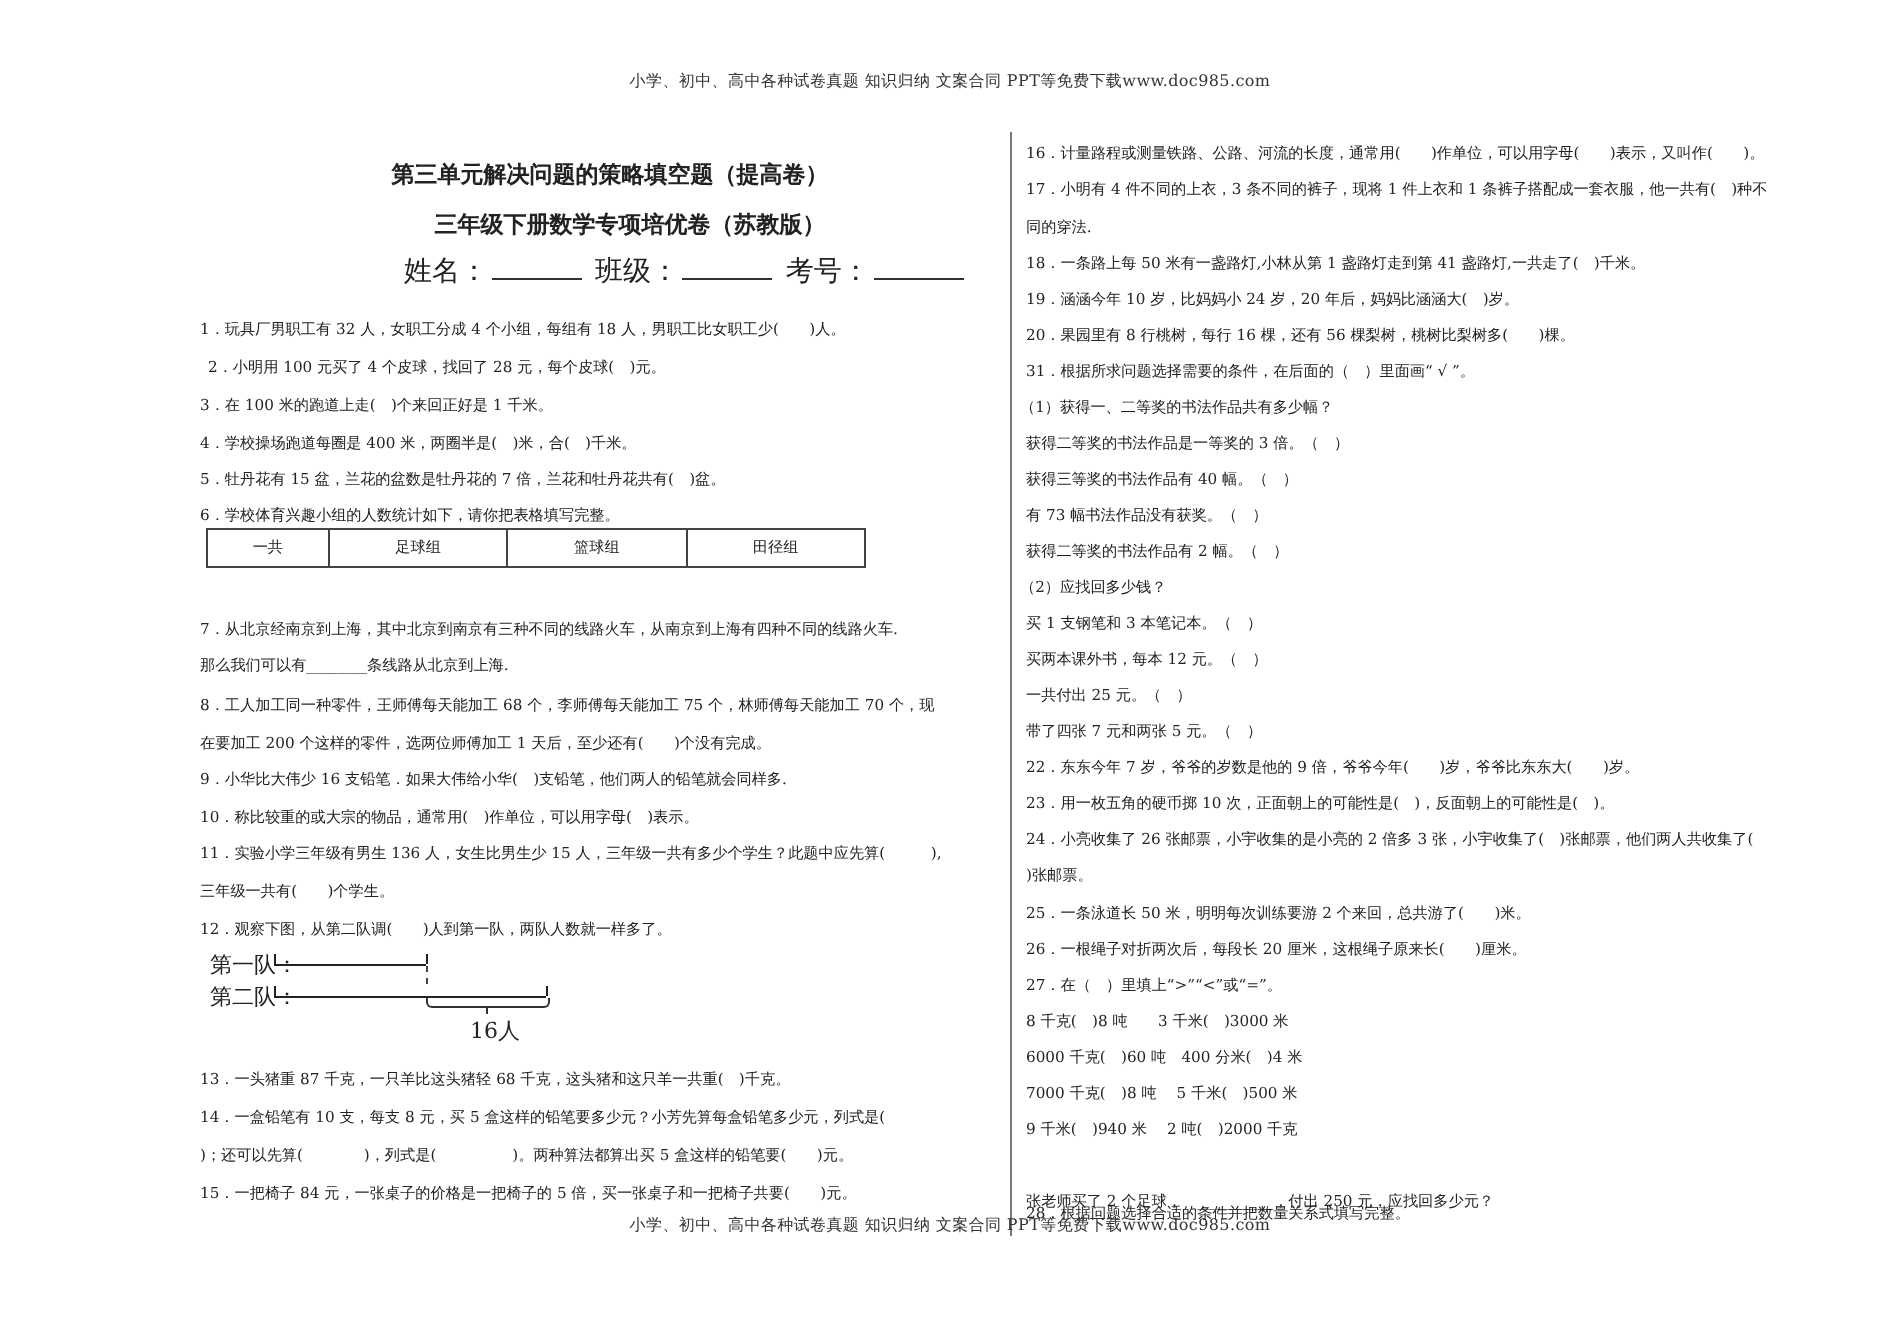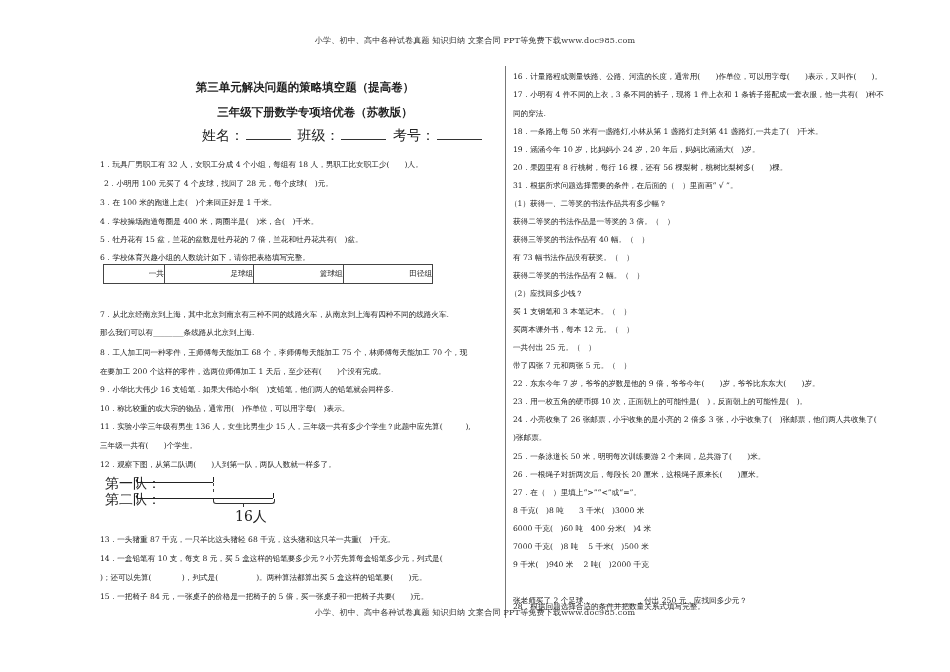--- a/index.html
+++ b/index.html
@@ -44,25 +44,25 @@
 
   .q {
     position: absolute; font-size: 7.6px; white-space: nowrap; line-height: 10px;
   }
 
   table.stats {
     position: absolute; left: 3px; top: 192px; width: 330px;
     border-collapse: collapse; font-size: 7.6px;
   }
   table.stats td {
-    border: 1px solid #444; text-align: right; height: 18px; padding: 0;
+    border: 1px solid #444; text-align: center; height: 18px; padding: 0;
   }
 
   .diagram { position: absolute; left: 5px; top: 403px; width: 200px; height: 50px; font-size: 7.6px; }
-  .diagram .lbl { position: absolute; font-size: 14px; }
+  .diagram .lbl { position: absolute; font-size: 11px; }
   .diagram .bar { position: absolute; height: 0; border-top: 1px solid #222; }
   .diagram .tick { position: absolute; width: 1px; height: 5px; background: #222; }
   .diagram .dash { position: absolute; width: 0; height: 9px; border-left: 1px dashed #444; }
   .diagram .brace { position: absolute; border: 1px solid #333; border-top: none; height: 4px; border-radius: 0 0 3px 3px; }
   .diagram .brace-mid { position: absolute; width: 1px; height: 3px; background: #333; }
 </style>
 </head>
 <body>
 
 <div class="header-note">

